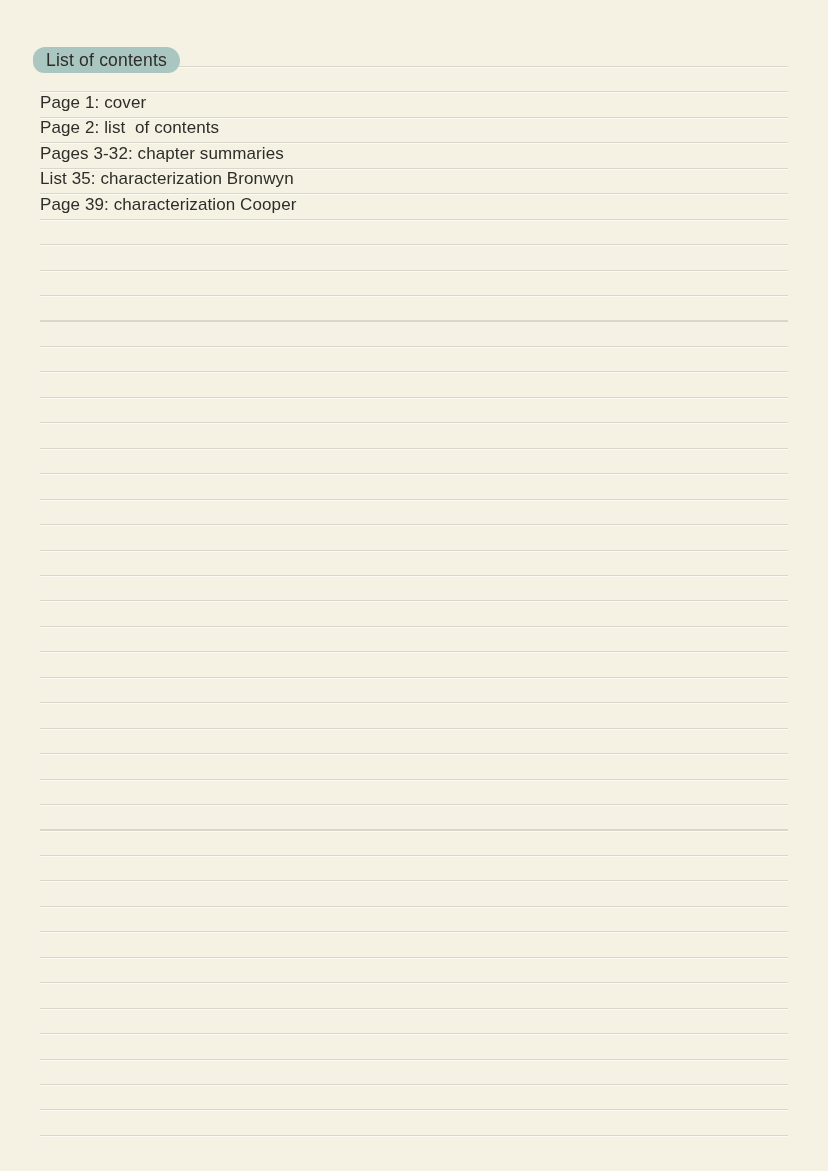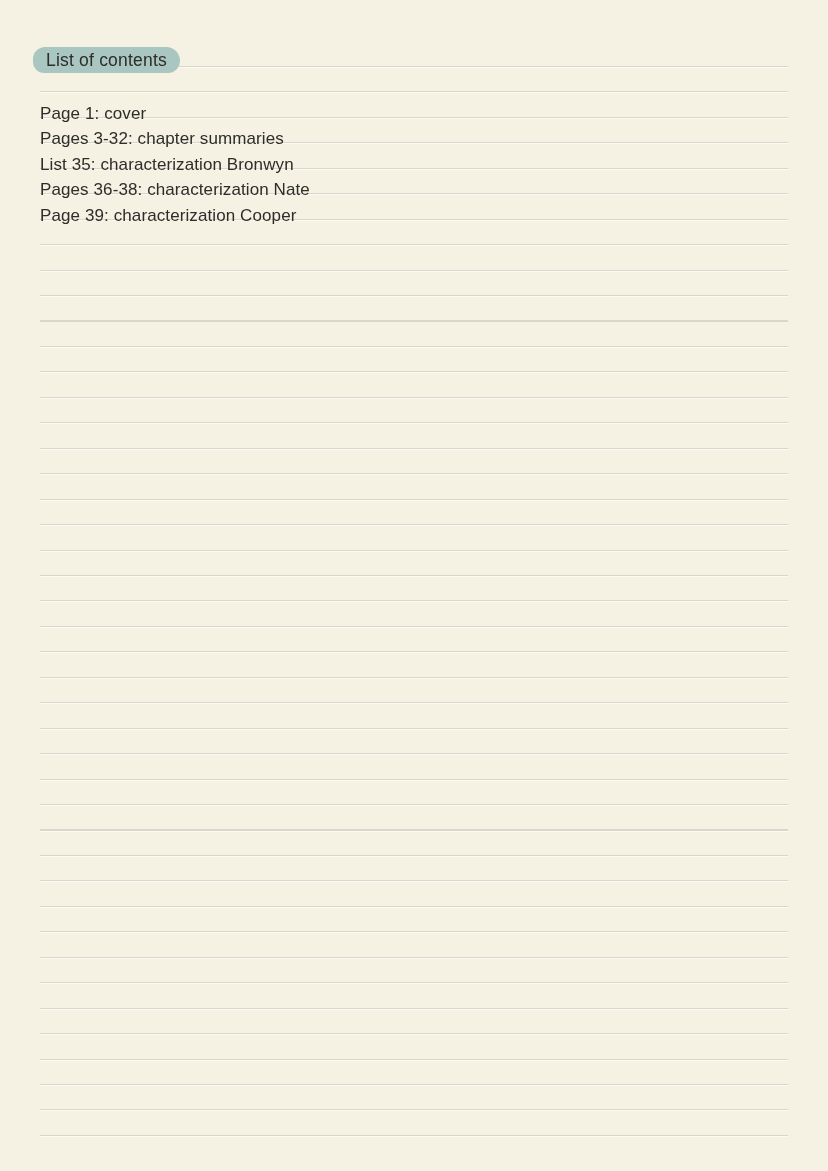--- a/index.html
+++ b/index.html
@@ -46,21 +46,21 @@
   }
   .title-pill span {
     font-size: 17.5px;
     letter-spacing: 0.2px;
     color: var(--ink, #2e2d29);
     white-space: pre;
   }
   .toc {
     position: absolute;
     left: 40px;
-    top: 101px;
+    top: 90px;
     width: 748px;
   }
   .toc-item {
     height: 25.45px;
     line-height: 25.45px;
     font-size: 17px;
     letter-spacing: 0.1px;
     color: var(--ink, #2e2d29);
     white-space: pre;
   }
@@ -71,19 +71,19 @@
 <div class="page">
 
   <div class="ruled-lines"></div>
 
   <div class="title-pill">
     <span>List of contents</span>
   </div>
 
   <div class="toc">
     <div class="toc-item">Page 1: cover</div>
+    <div class="toc-item">Page 2: list  of contents</div>
     <div class="toc-item">Pages 3-32: chapter summaries</div>
     <div class="toc-item">List 35: characterization Bronwyn</div>
-    <div class="toc-item">Pages 36-38: characterization Nate</div>
     <div class="toc-item">Page 39: characterization Cooper</div>
   </div>
 
 </div>
 
 </body></html>

